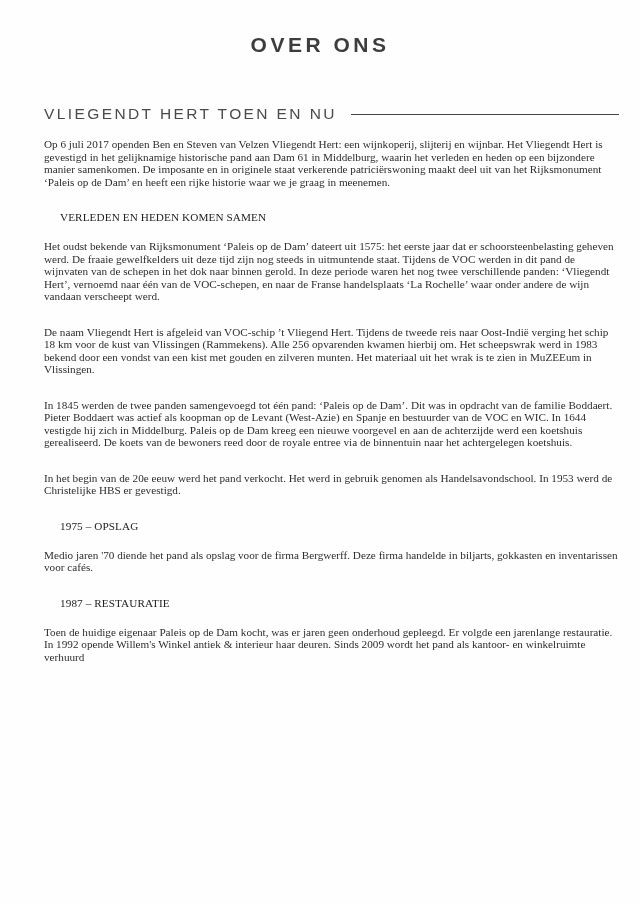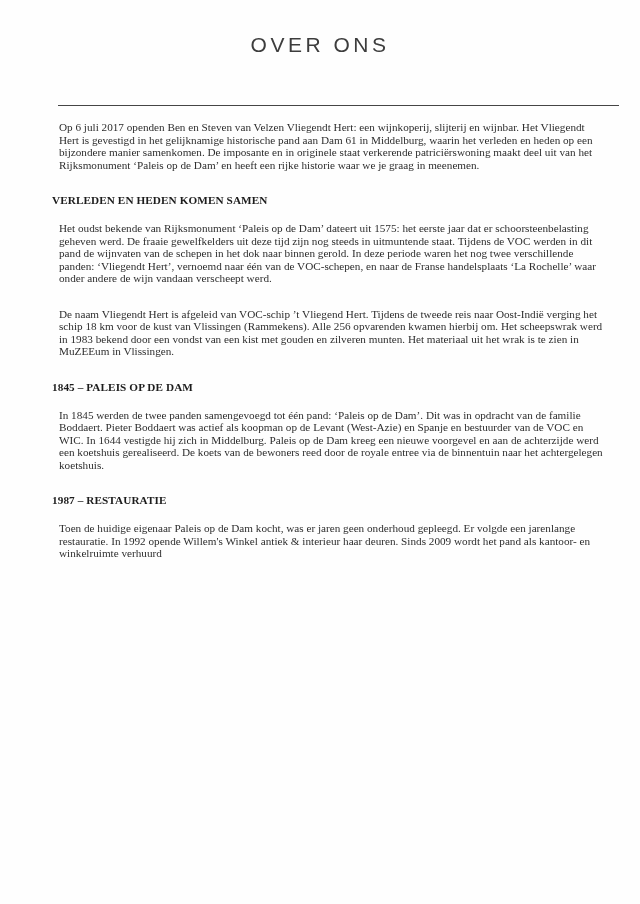--- a/index.html
+++ b/index.html
@@ -12,21 +12,21 @@
     width: 640px;
     height: 904px;
     background: #fefefe;
     overflow: hidden;
     font-family: "Liberation Serif", serif;
   }
   .page-title {
     margin-top: 33px;
     text-align: center;
     font-family: "Liberation Sans", sans-serif;
-    font-weight: 400;
+    font-weight: 700;
     font-size: 21px;
     letter-spacing: 3.5px;
     color: #3d3d3d;
   }
   .heading-row {
     display: flex;
     align-items: center;
     margin: 48px 21px 0 44px;
   }
   .section-heading {
@@ -50,65 +50,70 @@
     line-height: 12.5px;
     color: #2d2d2d;
   }
   .article-section {
     margin-bottom: 23px;
   }
   .article-section:last-child {
     margin-bottom: 0;
   }
   .article-section h3 {
-    margin: 8px;
+    margin: 16px;
     font-size: 11.2px;
     line-height: 13px;
-    font-weight: bold;
+    font-weight: normal;
     color: #1c1c1c;
     letter-spacing: 0.1px;
   }
   .article-section p {
-    margin: 15px;
+    margin: 0;
   }
 </style>
 </head>
 <body>
 
 <div class="page">
 
   <div class="page-title">OVER ONS</div>
 
   <div class="heading-row">
+    <div class="section-heading">VLIEGENDT HERT TOEN EN NU</div>
     <div class="heading-rule"></div>
   </div>
 
   <div class="content">
 
     <div class="article-section">
       <p>Op 6 juli 2017 openden Ben en Steven van Velzen Vliegendt Hert: een wijnkoperij, slijterij en wijnbar. Het Vliegendt Hert is gevestigd in het gelijknamige historische pand aan Dam 61 in Middelburg, waarin het verleden en heden op een bijzondere manier samenkomen. De imposante en in originele staat verkerende patriciërswoning maakt deel uit van het Rijksmonument ‘Paleis op de Dam’ en heeft een rijke historie waar we je graag in meenemen.</p>
     </div>
 
     <div class="article-section">
       <h3>VERLEDEN EN HEDEN KOMEN SAMEN</h3>
       <p>Het oudst bekende van Rijksmonument ‘Paleis op de Dam’ dateert uit 1575: het eerste jaar dat er schoorsteenbelasting geheven werd. De fraaie gewelfkelders uit deze tijd zijn nog steeds in uitmuntende staat. Tijdens de VOC werden in dit pand de wijnvaten van de schepen in het dok naar binnen gerold. In deze periode waren het nog twee verschillende panden: ‘Vliegendt Hert’, vernoemd naar één van de VOC-schepen, en naar de Franse handelsplaats ‘La Rochelle’ waar onder andere de wijn vandaan verscheept werd.</p>
     </div>
 
     <div class="article-section">
       <p>De naam Vliegendt Hert is afgeleid van VOC-schip ’t Vliegend Hert. Tijdens de tweede reis naar Oost-Indië verging het schip 18 km voor de kust van Vlissingen (Rammekens). Alle 256 opvarenden kwamen hierbij om. Het scheepswrak werd in 1983 bekend door een vondst van een kist met gouden en zilveren munten. Het materiaal uit het wrak is te zien in MuZEEum in Vlissingen.</p>
     </div>
 
     <div class="article-section">
-      <h3>1845 – PALEIS OP DE DAM</h3>
       <p>In 1845 werden de twee panden samengevoegd tot één pand: ‘Paleis op de Dam’. Dit was in opdracht van de familie Boddaert. Pieter Boddaert was actief als koopman op de Levant (West-Azie) en Spanje en bestuurder van de VOC en WIC. In 1644 vestigde hij zich in Middelburg. Paleis op de Dam kreeg een nieuwe voorgevel en aan de achterzijde werd een koetshuis gerealiseerd. De koets van de bewoners reed door de royale entree via de binnentuin naar het achtergelegen koetshuis.</p>
     </div>
 
     <div class="article-section">
+      <p>In het begin van de 20e eeuw werd het pand verkocht. Het werd in gebruik genomen als Handelsavondschool. In 1953 werd de Christelijke HBS er gevestigd.</p>
     </div>
 
+    <div class="article-section">
+      <h3>1975 – OPSLAG</h3>
+      <p>Medio jaren '70 diende het pand als opslag voor de firma Bergwerff. Deze firma handelde in biljarts, gokkasten en inventarissen voor cafés.</p>
+    </div>
 
     <div class="article-section">
       <h3>1987 – RESTAURATIE</h3>
       <p>Toen de huidige eigenaar Paleis op de Dam kocht, was er jaren geen onderhoud gepleegd. Er volgde een jarenlange restauratie. In 1992 opende Willem's Winkel antiek &amp; interieur haar deuren. Sinds 2009 wordt het pand als kantoor- en winkelruimte verhuurd</p>
     </div>
 
   </div>
 </div>
 
 </body></html>

